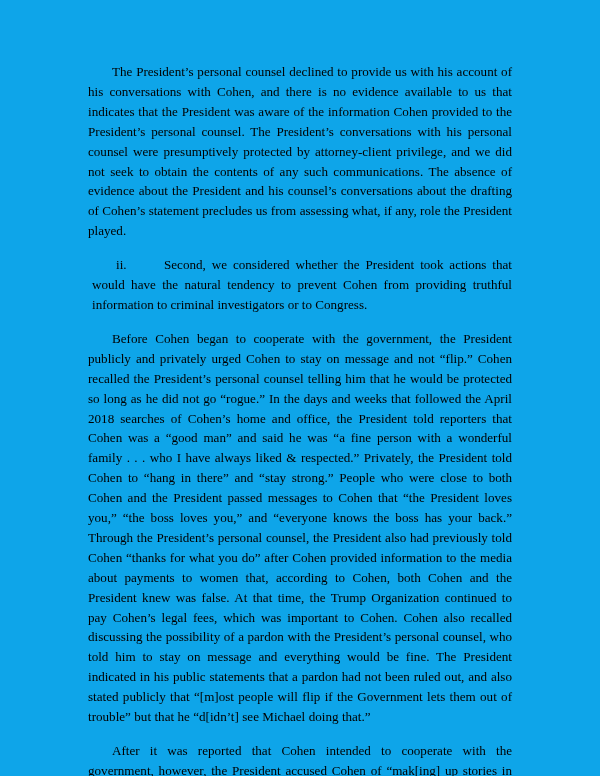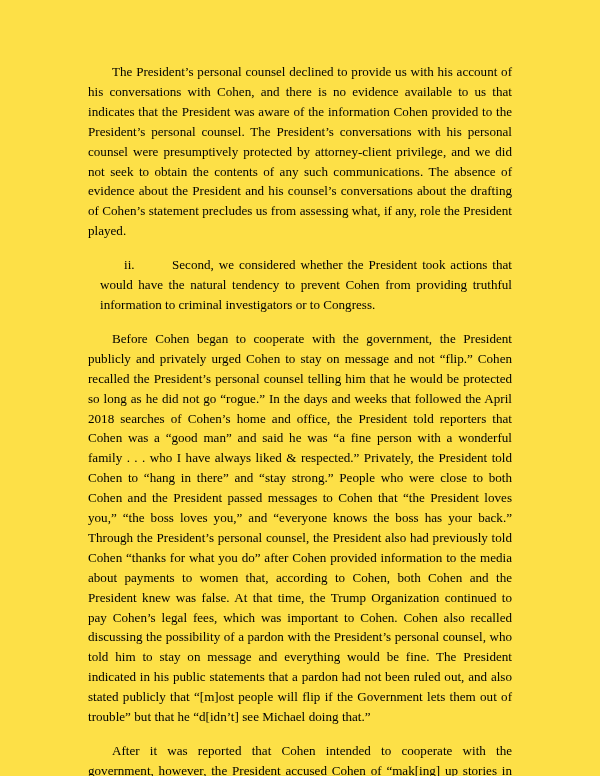--- a/index.html
+++ b/index.html
@@ -12,21 +12,21 @@
     width: 600px;
     height: 776px;
     font-family: "Liberation Serif", "DejaVu Serif", serif;
     color: #000000;
     overflow: hidden;
   }
   .page {
     position: relative;
     width: 600px;
     height: 776px;
-    background: #fde047;
+    background: #0ea5e9;
     box-sizing: border-box;
   }
   .text-column {
     position: absolute;
     left: 88px;
     top: 62px;
     width: 424px;
   }
   p.body-para {
     margin: 0 0 14px 0;
@@ -37,21 +37,21 @@
     text-indent: 24px;
     hyphens: none;
     -webkit-hyphens: none;
     word-spacing: 0.01em;
   }
   p.body-para:last-child {
     margin-bottom: 0;
   }
   
   p.numbered-para {
-    margin: 0 0 14px 12px;
+    margin: 0 0 14px 4px;
     font-size: 13.1px;
     line-height: 19.9px;
     text-align: justify;
     text-justify: inter-word;
     text-indent: 0;
     padding-left: 0;
   }
   p.numbered-para .marker {
     display: inline-block;
     width: 24px;

